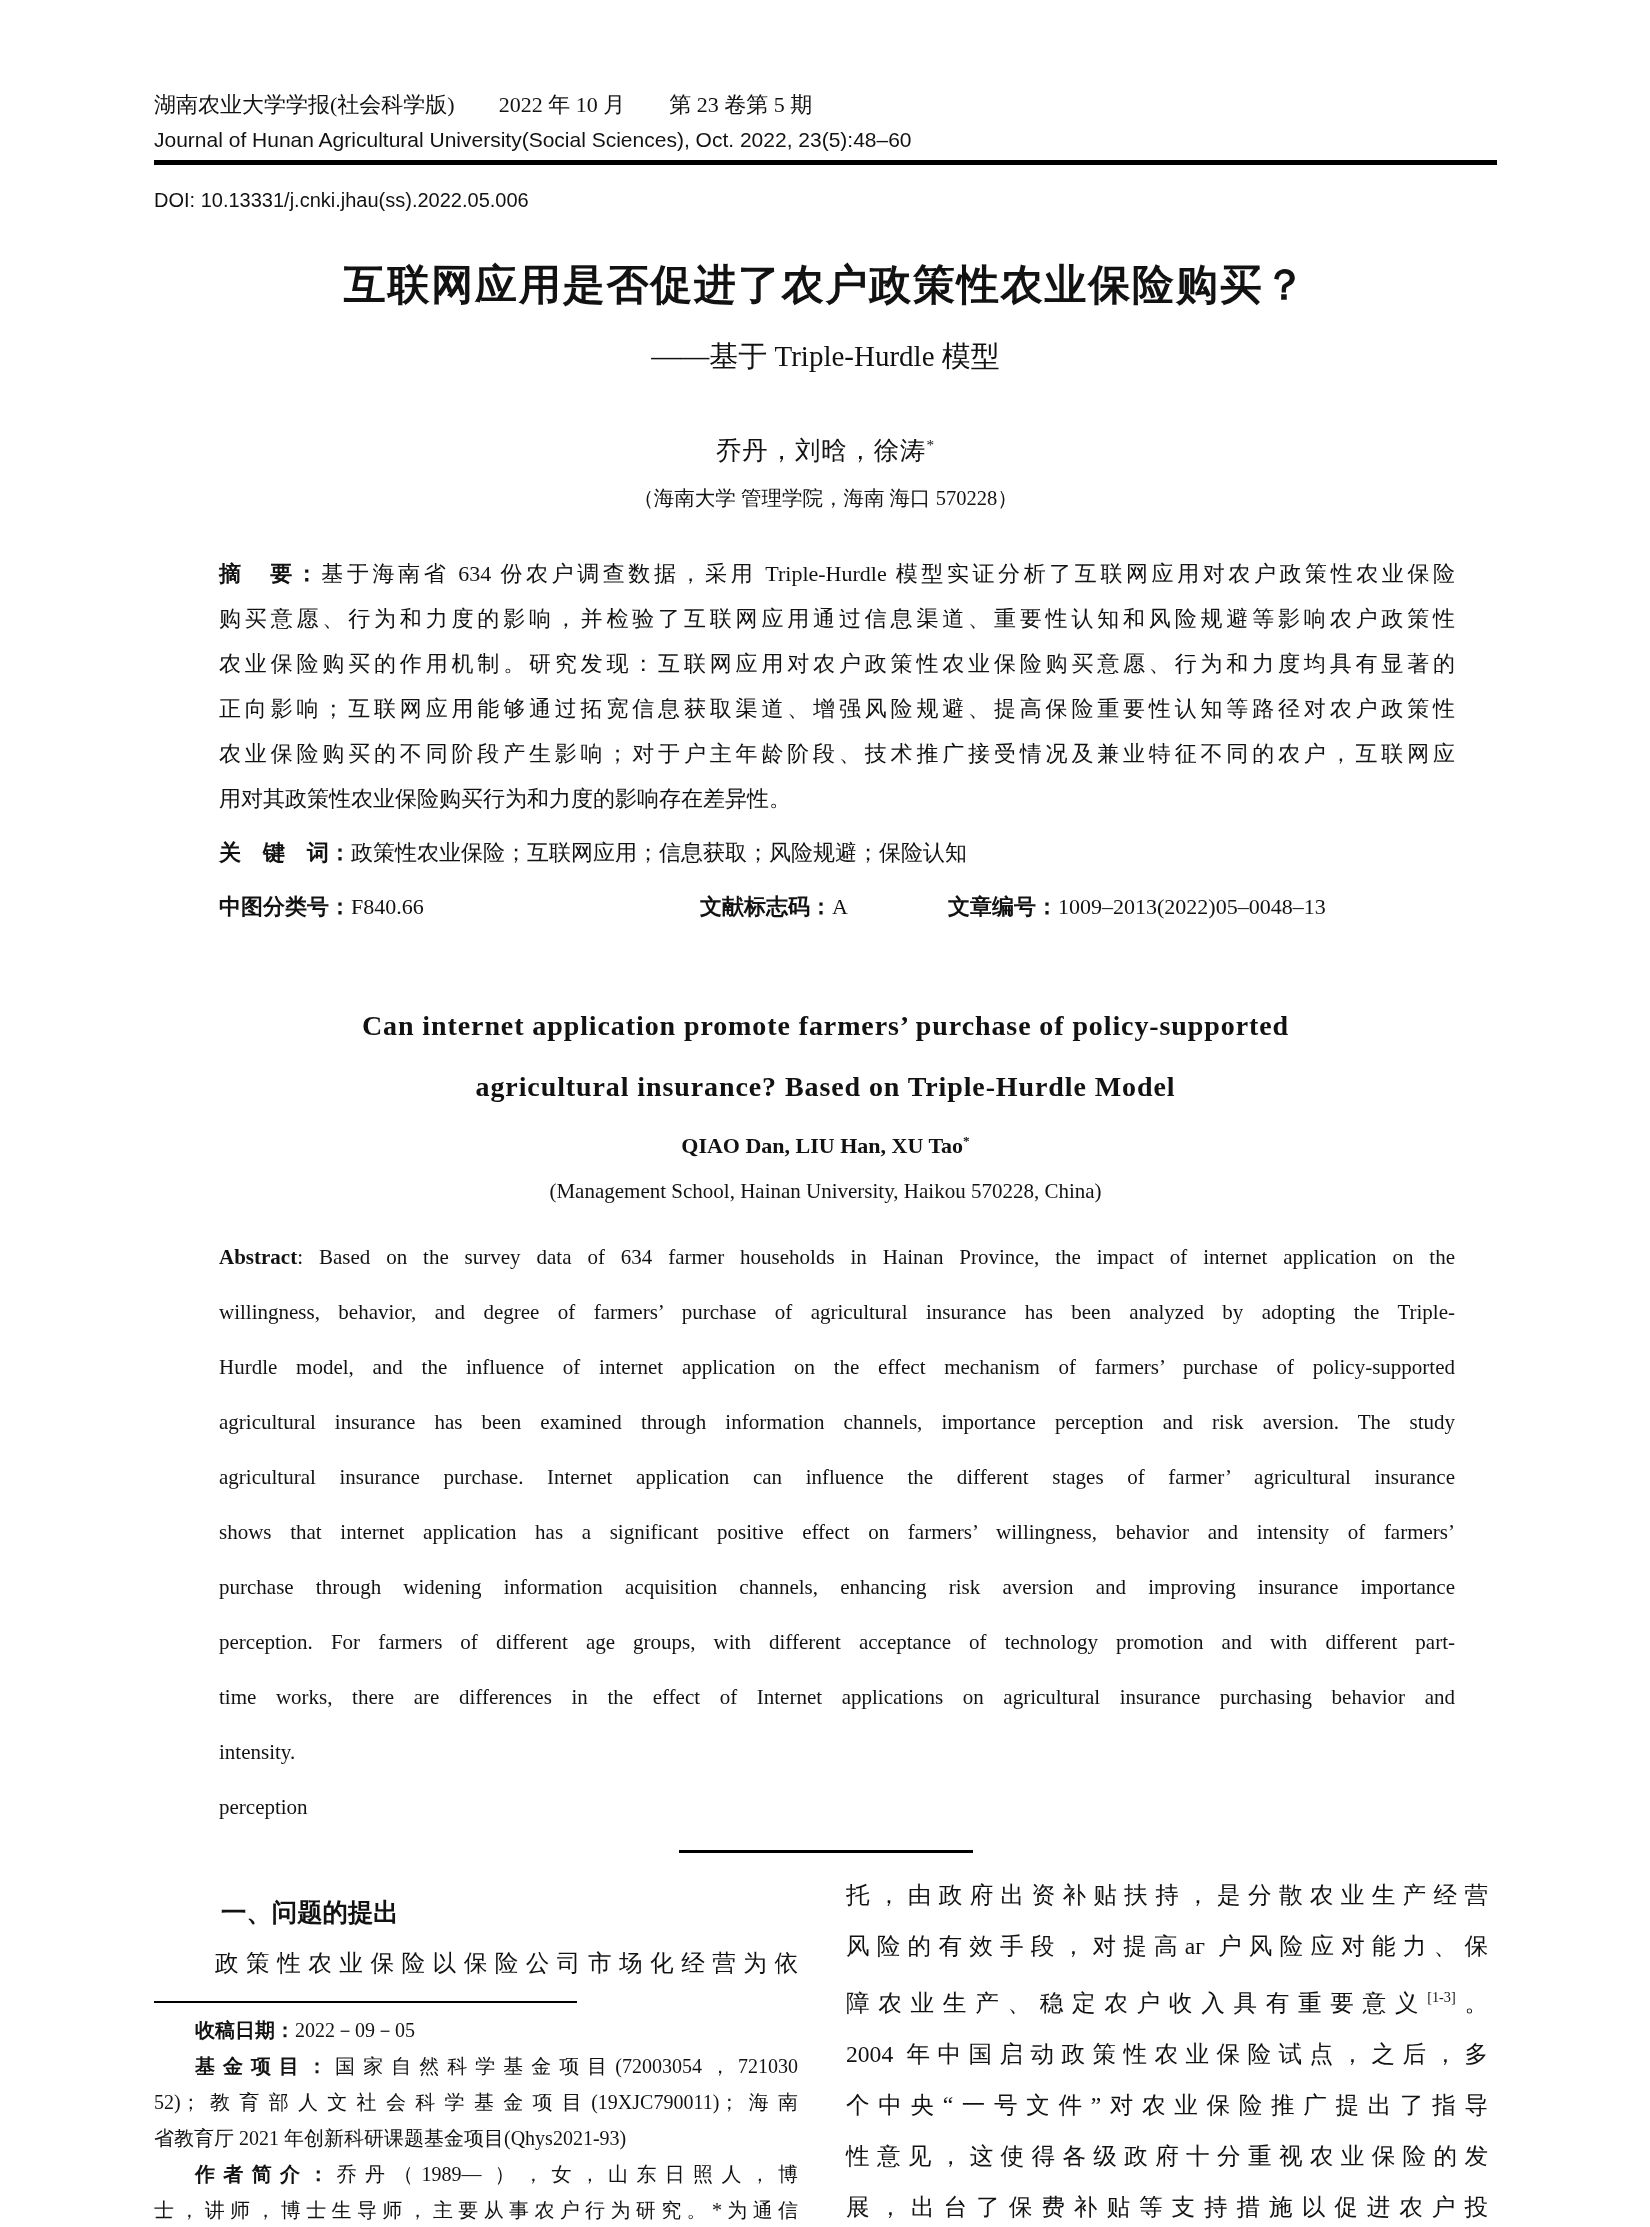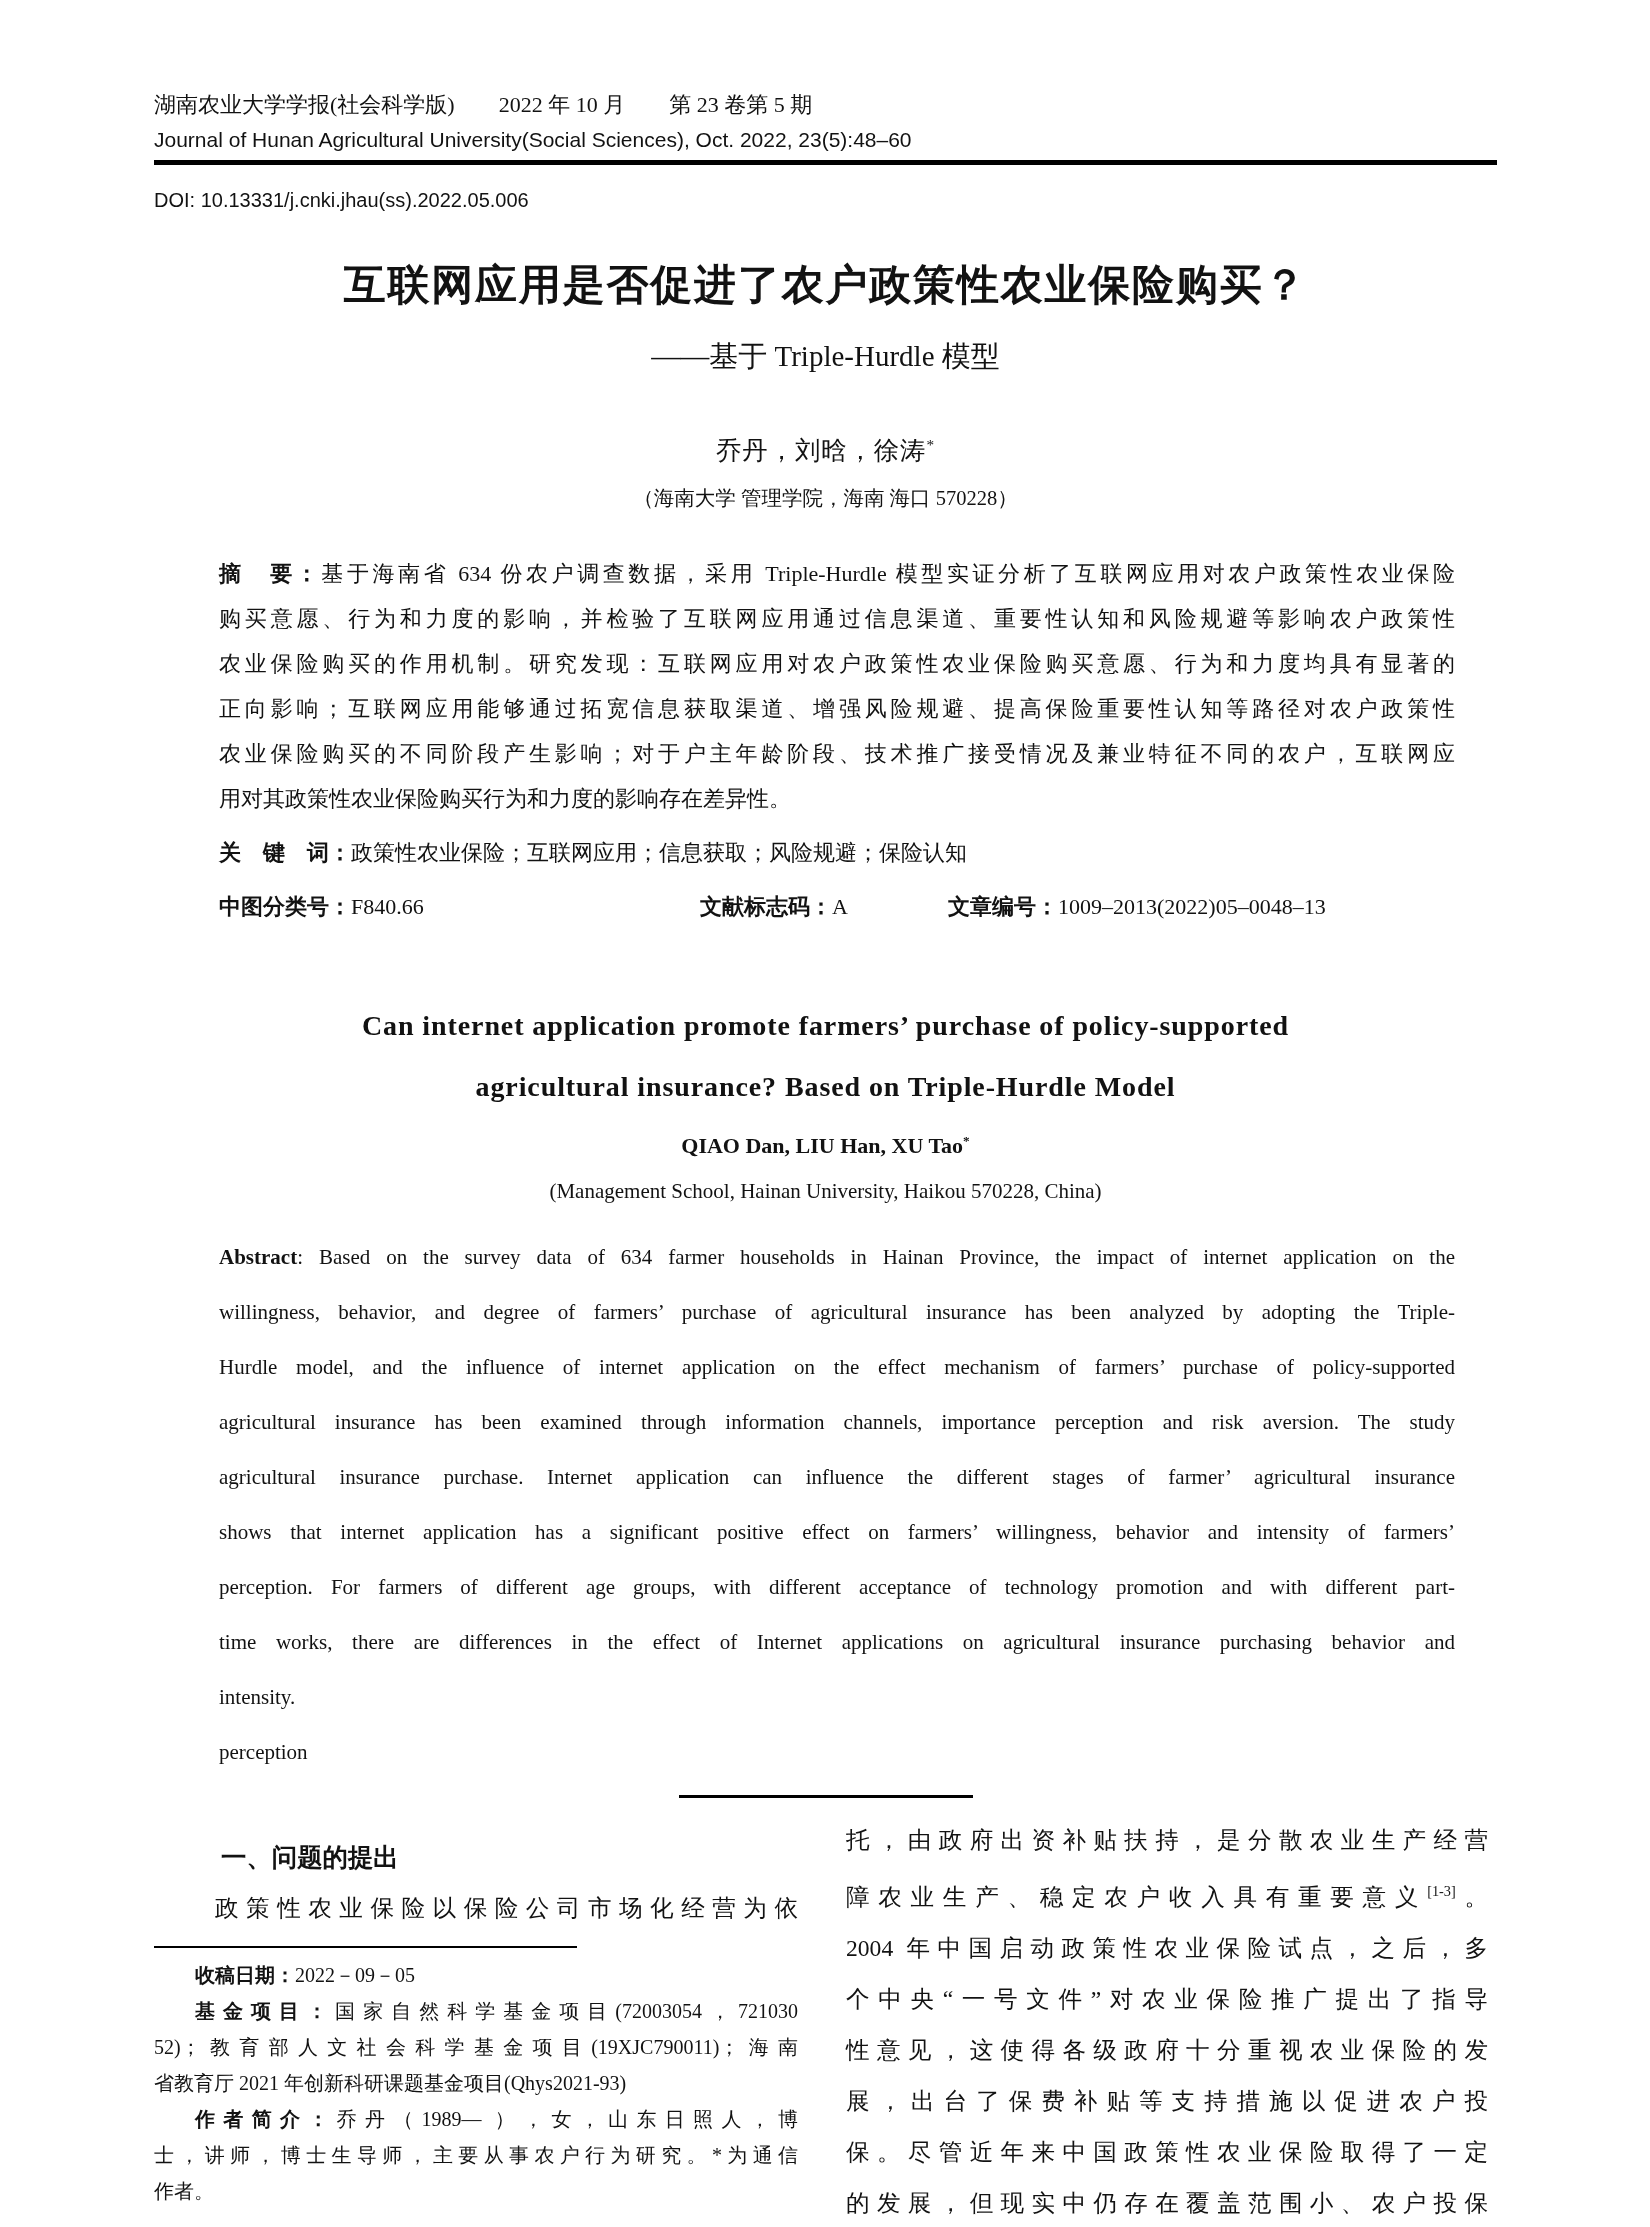--- a/index.html
+++ b/index.html
@@ -101,20 +101,21 @@
     <div class="authors-en"><span>QIAO Dan, LIU Han, XU Tao</span><sup class="star">*</sup></div>
     <div class="affil-en">(Management School, Hainan University, Haikou 570228, China)</div>
 
     <div class="block abs-en">
       <div class="en-line"><span class="lbl">Abstract</span><span>: Based on the survey data of 634 farmer households in Hainan Province, the impact of internet application on the</span></div>
       <div class="en-line">willingness, behavior, and degree of farmers’ purchase of agricultural insurance has been analyzed by adopting the Triple-</div>
       <div class="en-line">Hurdle model, and the influence of internet application on the effect mechanism of farmers’ purchase of policy-supported</div>
       <div class="en-line">agricultural insurance has been examined through information channels, importance perception and risk aversion. The study</div>
       <div class="en-line">agricultural insurance purchase. Internet application can influence the different stages of farmer’ agricultural insurance</div>
       <div class="en-line">shows that internet application has a significant positive effect on farmers’ willingness, behavior and intensity of farmers’</div>
+      <div class="en-line">purchase through widening information acquisition channels, enhancing risk aversion and improving insurance importance</div>
       <div class="en-line">perception. For farmers of different age groups, with different acceptance of technology promotion and with different part-</div>
       <div class="en-line">time works, there are differences in the effect of Internet applications on agricultural insurance purchasing behavior and</div>
       <div class="en-line last">intensity.</div>
     </div>
 
     <div class="block kw-en">
       <div class="en-line last">perception</div>
     </div>
 
     <div class="divider"></div>
@@ -129,20 +130,21 @@
           <div class="fn-line ind"><span class="lbl">基金项目：</span><span>国家自然科学基金项目(72003054，721030</span></div>
           <div class="fn-line">52)；教育部人文社会科学基金项目(19XJC790011)；海南</div>
           <div class="fn-line last">省教育厅 2021 年创新科研课题基金项目(Qhys2021-93)</div>
           <div class="fn-line ind"><span class="lbl">作者简介：</span><span>乔丹（1989— ），女，山东日照人，博</span></div>
           <div class="fn-line">士，讲师，博士生导师，主要从事农户行为研究。*为通信</div>
           <div class="fn-line last">作者。</div>
         </div>
       </div>
       <div class="col-right">
         <div class="para-line">托，由政府出资补贴扶持，是分散农业生产经营</div>
+        <div class="para-line">风险的有效手段，对提高аг 户风险应对能力、保</div>
         <div class="para-line"><span>障农业生产、稳定农户收入具有重要意义</span><sup class="ref">[1-3]</sup><span>。</span></div>
         <div class="para-line">2004 年中国启动政策性农业保险试点，之后，多</div>
         <div class="para-line">个中央“一号文件”对农业保险推广提出了指导</div>
         <div class="para-line">性意见，这使得各级政府十分重视农业保险的发</div>
         <div class="para-line">展，出台了保费补贴等支持措施以促进农户投</div>
         <div class="para-line">保。尽管近年来中国政策性农业保险取得了一定</div>
         <div class="para-line">的发展，但现实中仍存在覆盖范围小、农户投保</div>
       </div>
     </div>
 

